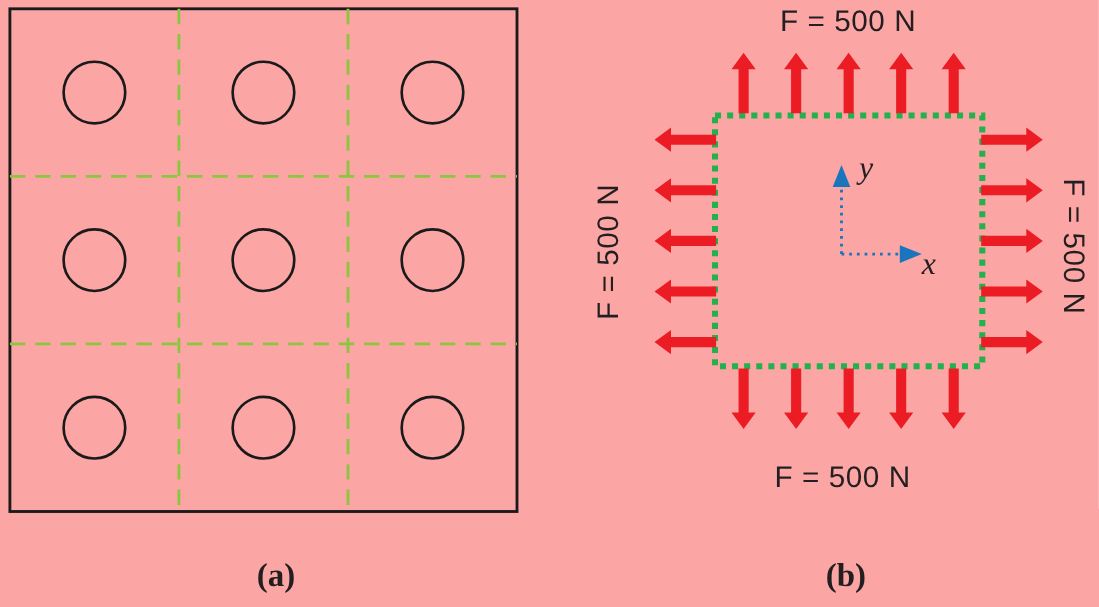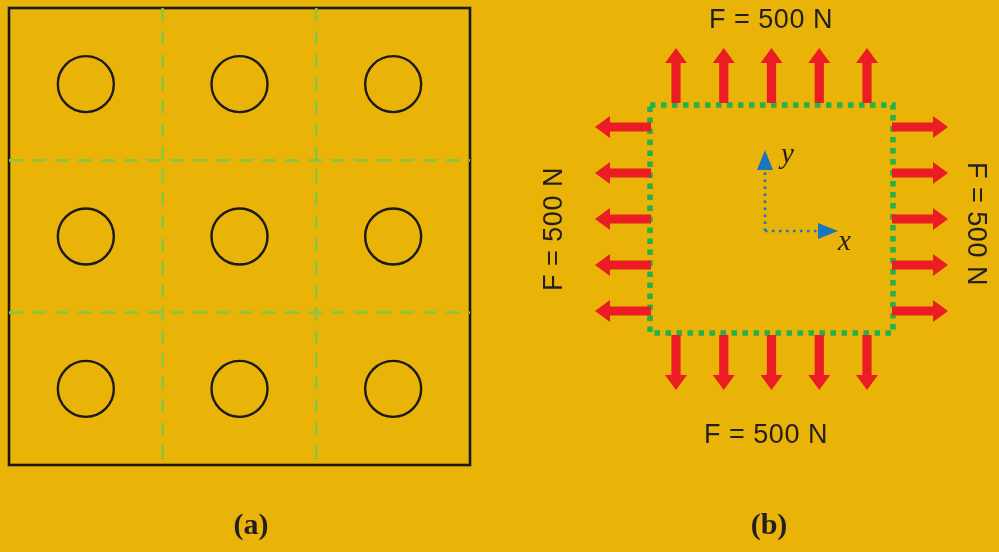--- a/index.html
+++ b/index.html
@@ -1,18 +1,18 @@
 <!DOCTYPE html>
 <html><head>
 <meta charset="utf-8">
 <style>
   * { margin:0; padding:0; box-sizing:border-box; }
   html,body { width:999px; height:552px; background:#ffffff;
               font-family:"Liberation Sans", sans-serif; }
-  .figure { position:relative; width:999px; height:552px; background:#eab308; overflow:hidden; }
+  .figure { position:relative; width:999px; height:552px; background:#fca5a5; overflow:hidden; }
   #fig-svg { position:absolute; left:0; top:0; }
   .lbl { position:absolute; color:#231f20; white-space:nowrap; }
   .force { font-size:27px; letter-spacing:0.5px; font-family:"Liberation Sans", sans-serif; }
   .force.top    { left:771px; top:4px;   transform:translateX(-50%); }
   .force.bottom { left:766px; top:419px; transform:translateX(-50%); }
   .force.left   { left:553px; top:229px; transform:translate(-50%,-50%) rotate(-90deg); }
   .force.right  { left:976px; top:224px; transform:translate(-50%,-50%) rotate(90deg); }
   .axis-label { font-family:"Liberation Serif", serif; font-style:italic; font-size:29px; color:#231f20; }
   .axis-label.y { left:781px; top:137px; }
   .axis-label.x { left:838px; top:224px; }

